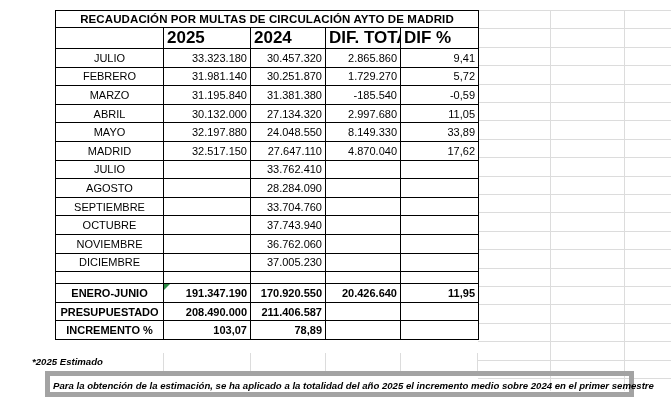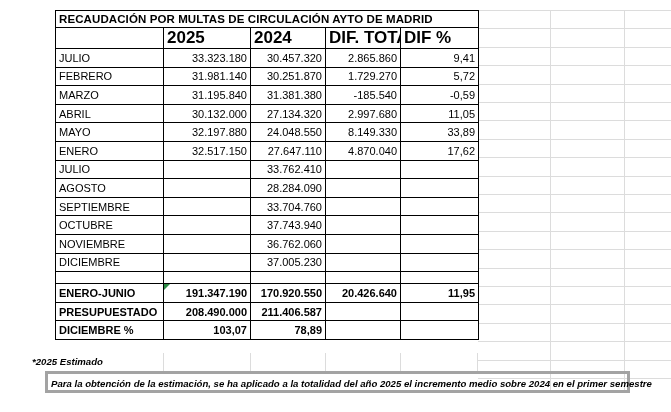--- a/index.html
+++ b/index.html
@@ -20,33 +20,33 @@
   table.fines {
     position:absolute; left:55px; top:10px; width:423px;
     border-collapse:collapse; table-layout:fixed;
   }
   table.fines td { border:1px solid #000; font-size:11px; padding:0 3px; overflow:hidden; white-space:nowrap; }
   tr.title-row td { font-weight:700; font-size:11.5px; height:16px; letter-spacing:0.1px; }
   tr.header-row td { font-weight:700; text-align:left; height:12px; font-size:17px; }
   tr.month-row td { height:17.6px; }
   tr.blank-row td { height:11px; }
   tr.summary-row td { height:17.6px; font-weight:700; }
-  td.lbl { text-align:left; }
+  td.lbl { text-align:center; }
   td.num { text-align:right; position:relative; }
   .cell-marker {
     position:absolute; left:0; top:0; width:0; height:0;
     border-top:6px solid #2c8c46; border-right:6px solid transparent;
   }
   .estimado {
     position:absolute; left:32px; top:353px; height:18px; line-height:18px;
     font-size:9.6px; font-weight:700; font-style:italic;
   }
   .footnote-box {
     position:absolute; left:45px; top:371px; width:579px; height:16px;
-    border:3px solid #a3a3a3; line-height:16px;
+    border:5px solid #a3a3a3; line-height:16px;
   }
   .footnote-box span {
     padding-left:3px; font-size:9.6px; font-weight:700; font-style:italic; white-space:nowrap;
   }
 </style>
 </head>
 <body>
 
 <div class="sheet">
 
@@ -108,21 +108,21 @@
       <td class="num">11,05</td>
     </tr>
         <tr class="month-row">
       <td class="lbl">MAYO</td>
       <td class="num">32.197.880</td>
       <td class="num">24.048.550</td>
       <td class="num">8.149.330</td>
       <td class="num">33,89</td>
     </tr>
         <tr class="month-row">
-      <td class="lbl">ENERO</td>
+      <td class="lbl">MADRID</td>
       <td class="num">32.517.150</td>
       <td class="num">27.647.110</td>
       <td class="num">4.870.040</td>
       <td class="num">17,62</td>
     </tr>
         <tr class="month-row">
       <td class="lbl">JULIO</td>
       <td class="num"></td>
       <td class="num">33.762.410</td>
       <td class="num"></td>
@@ -178,21 +178,21 @@
       <td class="num">11,95</td>
     </tr>
         <tr class="summary-row">
       <td class="lbl">PRESUPUESTADO</td>
       <td class="num">208.490.000</td>
       <td class="num">211.406.587</td>
       <td class="num"></td>
       <td class="num"></td>
     </tr>
         <tr class="summary-row">
-      <td class="lbl">DICIEMBRE %</td>
+      <td class="lbl">INCREMENTO %</td>
       <td class="num">103,07</td>
       <td class="num">78,89</td>
       <td class="num"></td>
       <td class="num"></td>
     </tr>
       </tbody>
   </table>
 
   <div class="estimado">*2025 Estimado</div>
 

